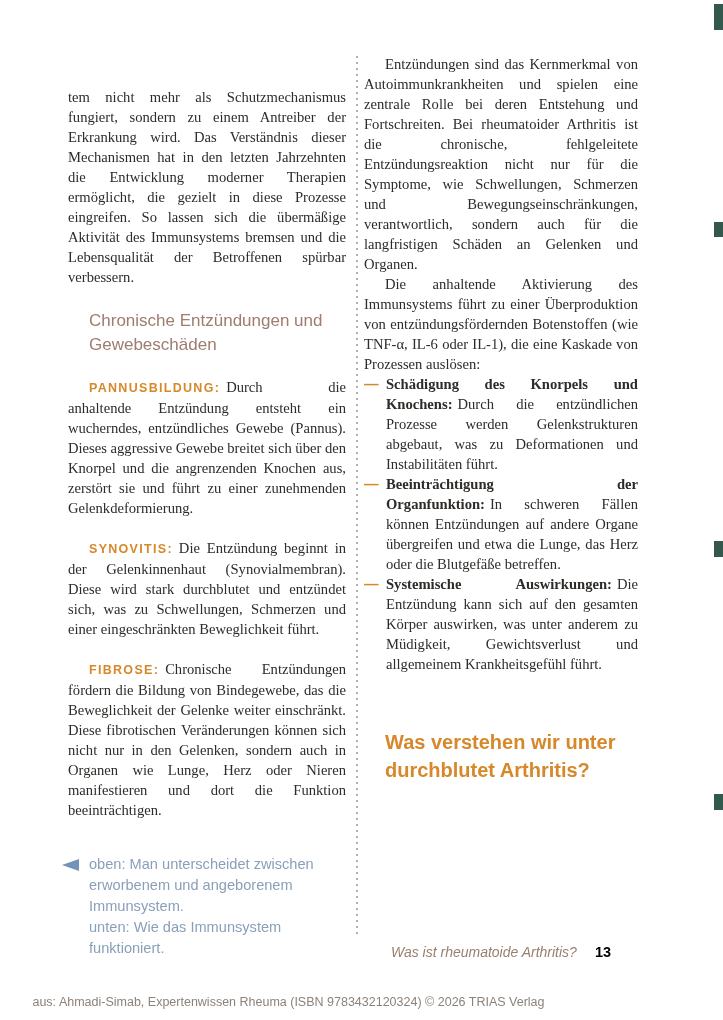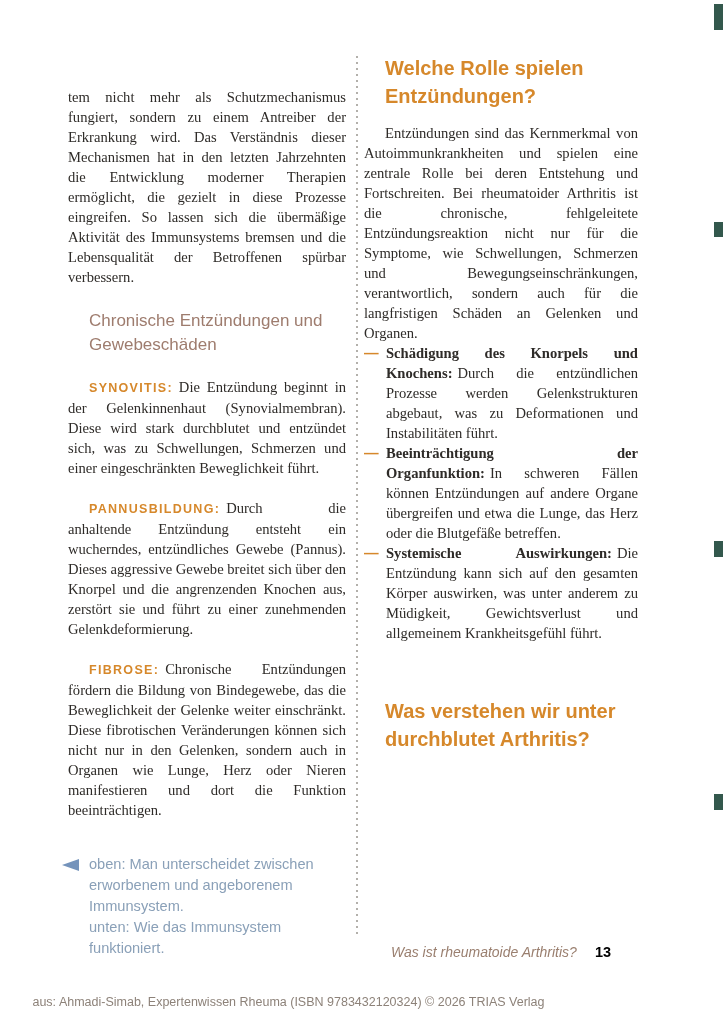--- a/index.html
+++ b/index.html
@@ -69,43 +69,43 @@
 
 <div class="divider"></div>
 
 <div id="left-col" class="col">
   <p class="para noindent">tem nicht mehr als Schutzmechanismus fungiert, sondern zu einem Antreiber der Erkrankung wird. Das Verständnis dieser Mechanismen hat in den letzten Jahrzehnten die Entwicklung moderner Therapien ermöglicht, die gezielt in diese Prozesse eingreifen. So lassen sich die übermäßige Aktivität des Immunsystems bremsen und die Lebensqualität der Betroffenen spürbar verbessern.</p>
 
   <h3 class="subhead">Chronische Entzündungen und Gewebeschäden</h3>
 
 
   <p class="term">
-    <span class="term-label">SYNOVITIS:</span><span>Die Entzündung beginnt in der Gelenkinnenhaut (Synovialmembran). Diese wird stark durchblutet und entzündet sich, was zu Schwellungen, Schmerzen und einer eingeschränkten Beweglichkeit führt.</span>
+    <span class="term-label">PANNUSBILDUNG:</span><span>Durch die anhaltende Entzündung entsteht ein wucherndes, entzündliches Gewebe (Pannus). Dieses aggressive Gewebe breitet sich über den Knorpel und die angrenzenden Knochen aus, zerstört sie und führt zu einer zunehmenden Gelenkdeformierung.</span>
   </p>
 
   <p class="term">
-    <span class="term-label">PANNUSBILDUNG:</span><span>Durch die anhaltende Entzündung entsteht ein wucherndes, entzündliches Gewebe (Pannus). Dieses aggressive Gewebe breitet sich über den Knorpel und die angrenzenden Knochen aus, zerstört sie und führt zu einer zunehmenden Gelenkdeformierung.</span>
+    <span class="term-label">SYNOVITIS:</span><span>Die Entzündung beginnt in der Gelenkinnenhaut (Synovialmembran). Diese wird stark durchblutet und entzündet sich, was zu Schwellungen, Schmerzen und einer eingeschränkten Beweglichkeit führt.</span>
   </p>
 
   <p class="term">
     <span class="term-label">FIBROSE:</span><span>Chronische Entzündungen fördern die Bildung von Bindegewebe, das die Beweglichkeit der Gelenke weiter einschränkt. Diese fibrotischen Veränderungen können sich nicht nur in den Gelenken, sondern auch in Organen wie Lunge, Herz oder Nieren manifestieren und dort die Funktion beeinträchtigen.</span>
   </p>
 
   <div class="caption">
     <span class="tri"></span>
     <span class="cap-line">oben: Man unterscheidet zwischen erworbenem und angeborenem Immunsystem.</span>
     <span class="cap-line2">unten: Wie das Immunsystem funktioniert.</span>
   </div>
 </div>
 
 <div id="right-col" class="col">
-  <h2 class="ohead">Welche Rolle spielen Entzündungen?</h2>
 
   <p class="para">Entzündungen sind das Kernmerkmal von Autoimmunkrankheiten und spielen eine zentrale Rolle bei deren Entstehung und Fortschreiten. Bei rheumatoider Arthritis ist die chronische, fehlgeleitete Entzündungsreaktion nicht nur für die Symptome, wie Schwellungen, Schmerzen und Bewegungseinschränkungen, verantwortlich, sondern auch für die langfristigen Schäden an Gelenken und Organen.</p>
 
+  <p class="para">Die anhaltende Aktivierung des Immunsystems führt zu einer Überproduktion von entzündungsfördernden Botenstoffen (wie TNF-α, IL-6 oder IL-1), die eine Kaskade von Prozessen auslösen:</p>
 
   <ul class="dashlist">
     <li>
       <span class="dash">—</span>
       <b>Schädigung des Knorpels und Knochens:</b><span>Durch die entzündlichen Prozesse werden Gelenkstrukturen abgebaut, was zu Deformationen und Instabilitäten führt.</span>
     </li>
     <li>
       <span class="dash">—</span>
       <b>Beeinträchtigung der Organfunktion:</b><span>In schweren Fällen können Entzündungen auf andere Organe übergreifen und etwa die Lunge, das Herz oder die Blutgefäße betreffen.</span>
     </li>

